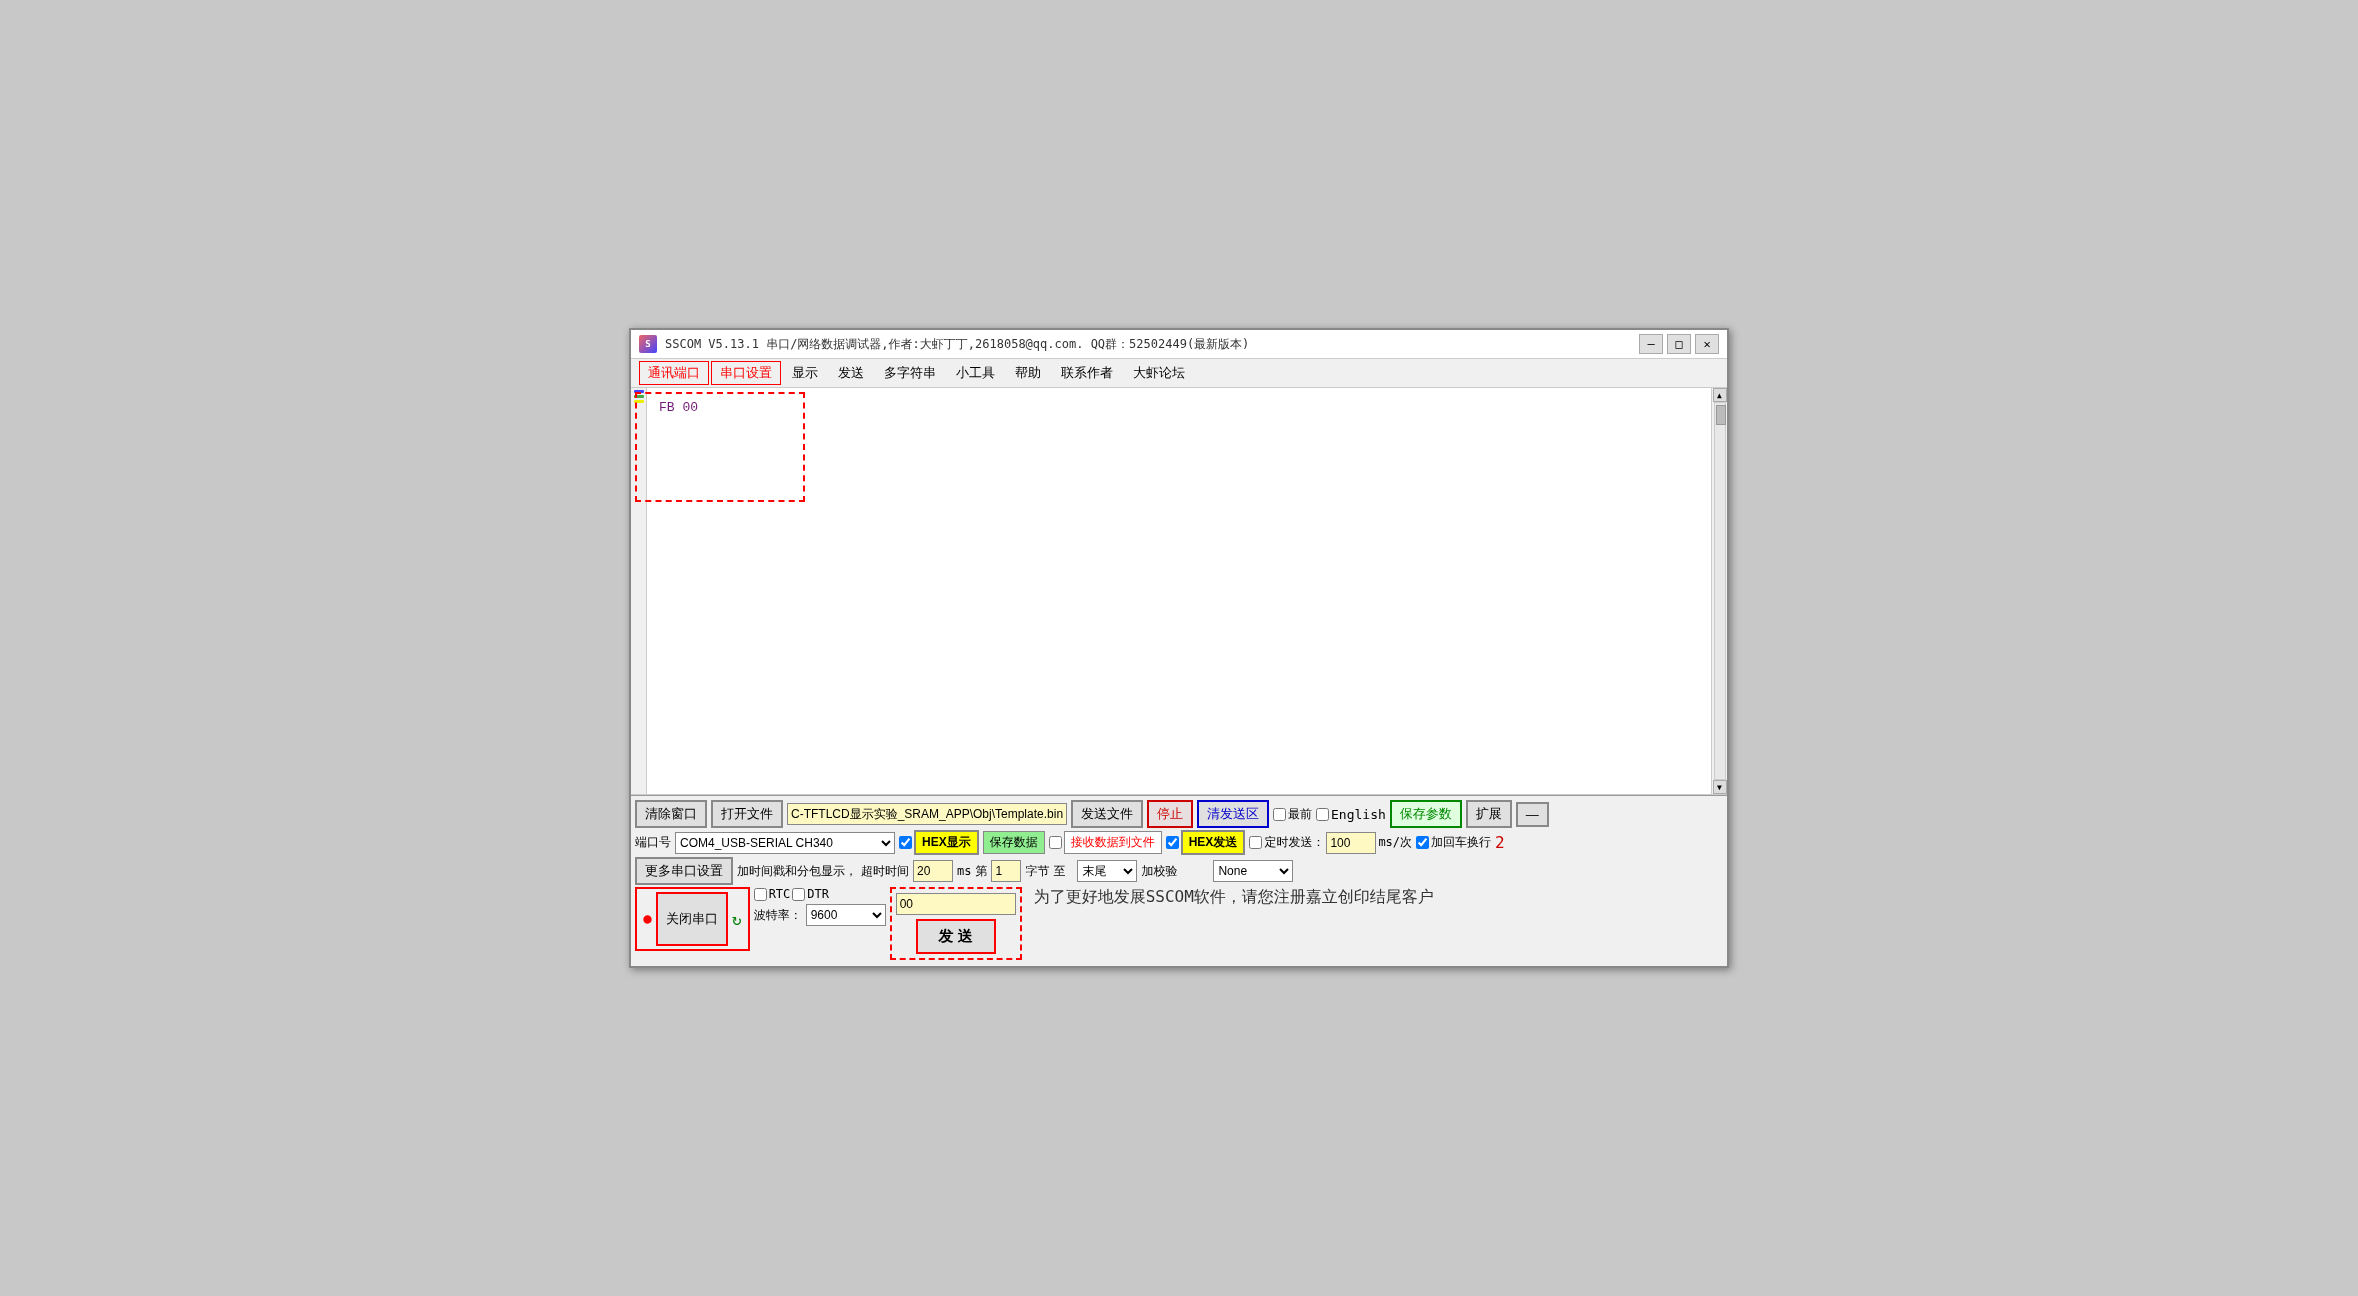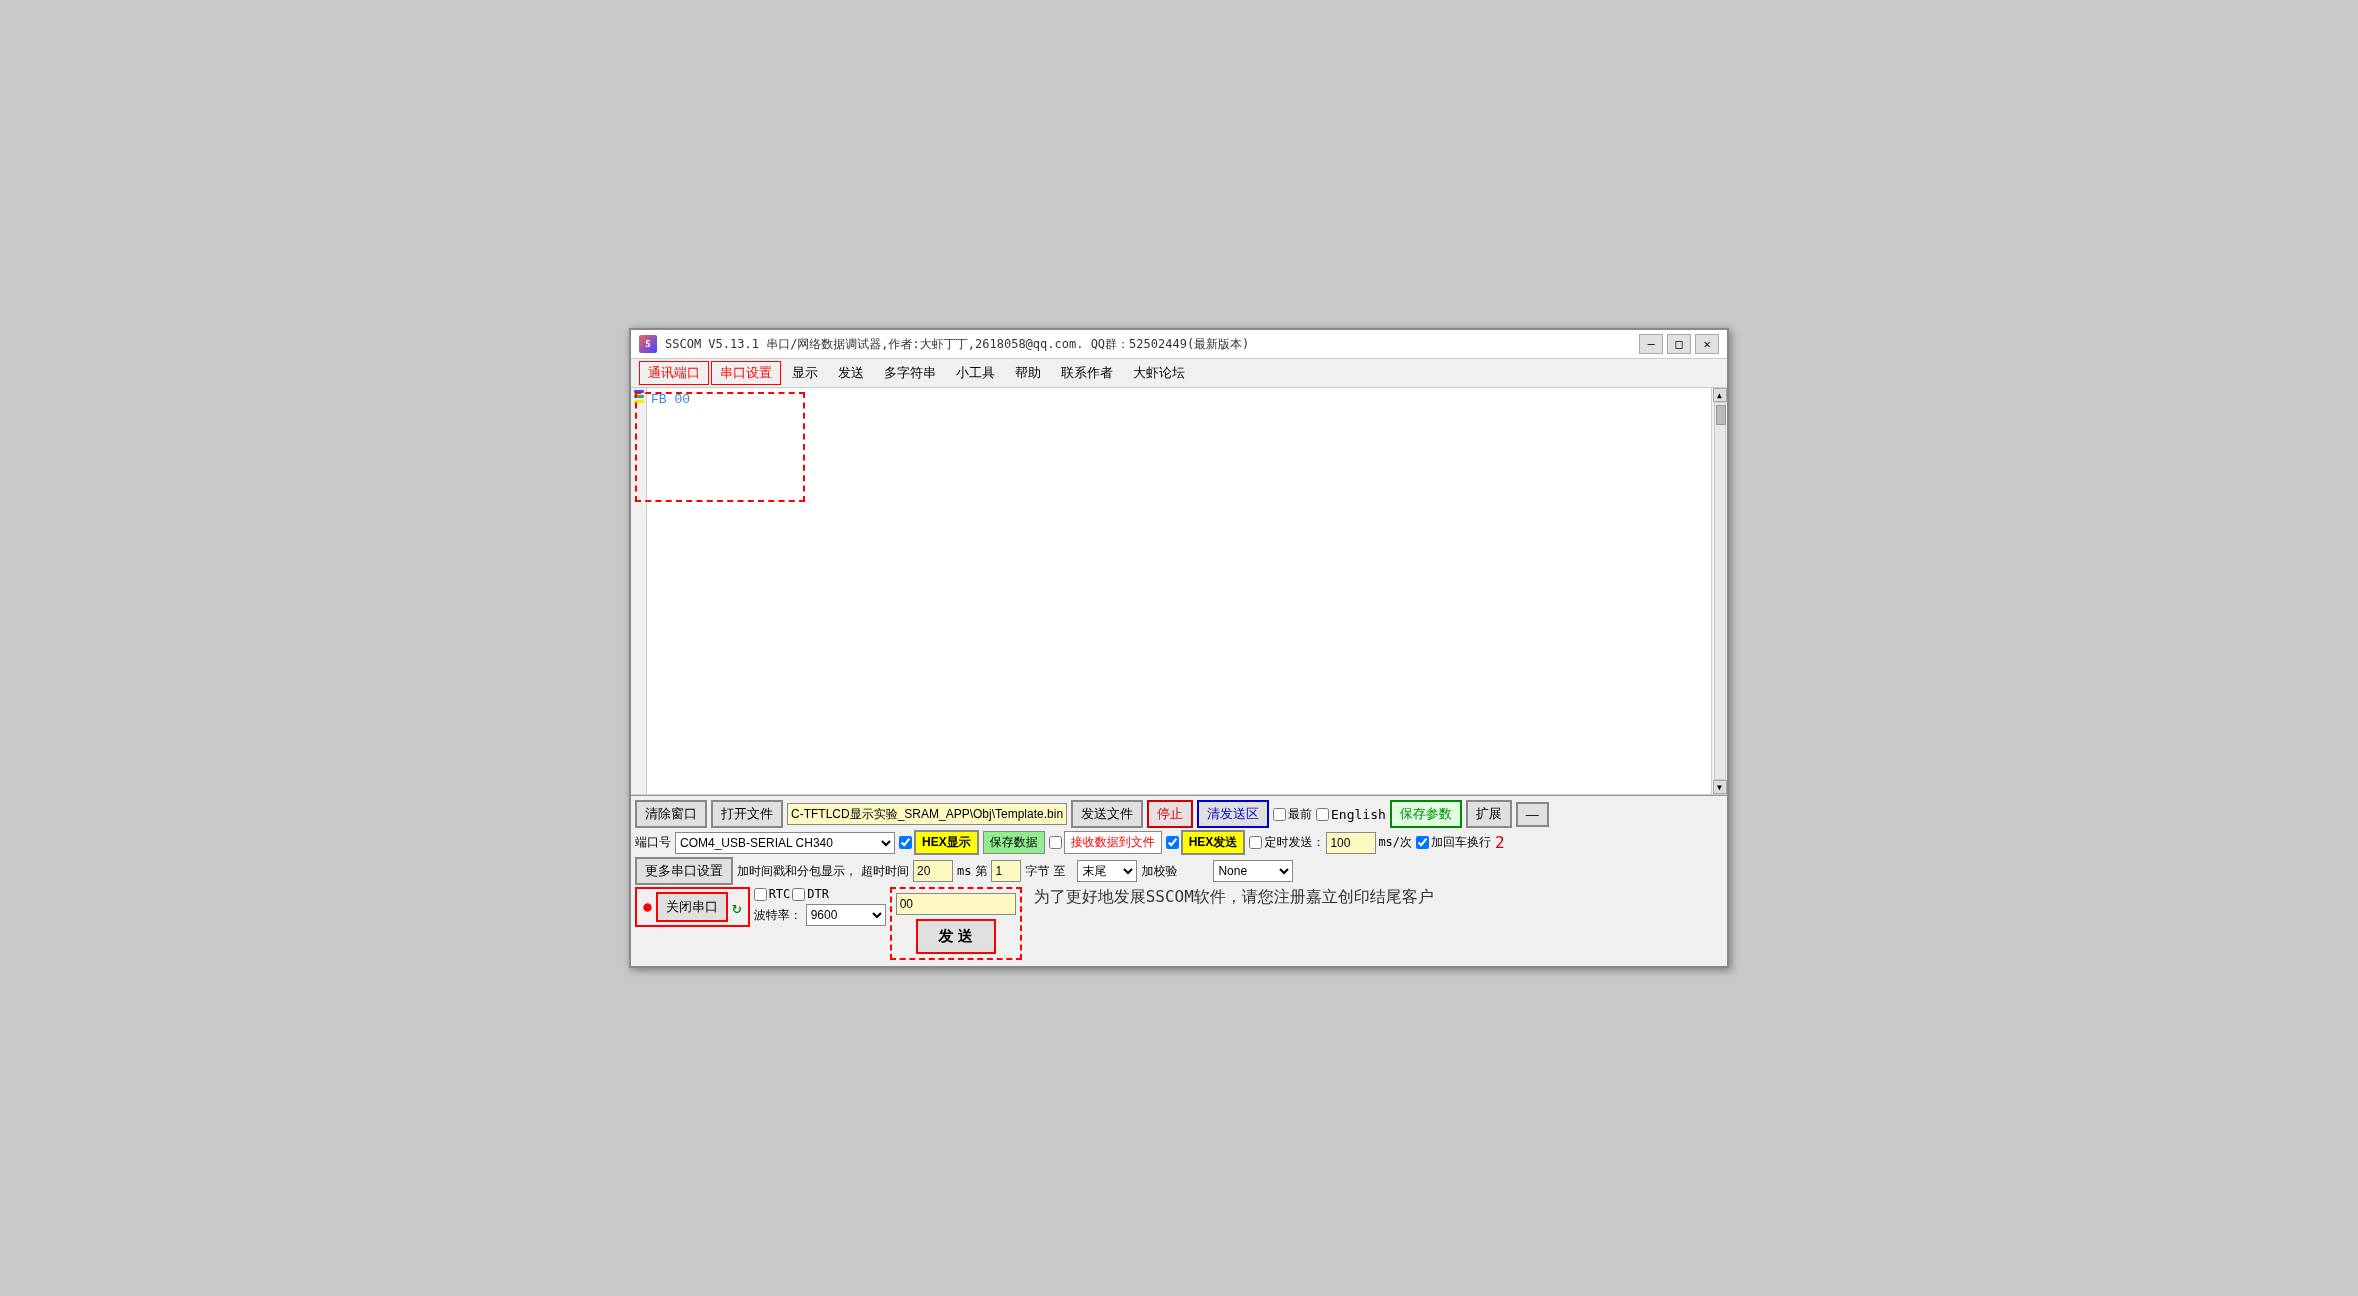--- a/index.html
+++ b/index.html
@@ -94,22 +94,22 @@
       overflow: hidden;
     }
     .receive-textarea {
       width: 100%;
       height: 100%;
       border: none;
       outline: none;
       resize: none;
       font-family: 'Courier New', monospace;
       font-size: 13px;
-      padding: 4px;
-      color: #3b82f6;
+      padding: 12px;
+      color: #701a75;
       background: #fff;
     }
     .scrollbar-right {
       position: absolute;
       right: 0; top: 0;
       width: 16px; height: 100%;
       background: #f0f0f0;
       border-left: 1px solid #ccc;
       display: flex;
       flex-direction: column;
@@ -238,21 +238,21 @@
       padding: 6px 20px;
       font-size: 15px;
       cursor: pointer;
       font-weight: bold;
       min-width: 80px;
     }
 
     .close-port-btn {
       background: #e0e0e0;
       border: 2px solid red;
-      padding: 4px 8px;
+      padding: 16px 8px;
       font-size: 13px;
       cursor: pointer;
       color: #000;
       display: flex;
       align-items: center;
       gap: 4px;
     }
 
     .send-section-box {
       border: 2px dashed red;

